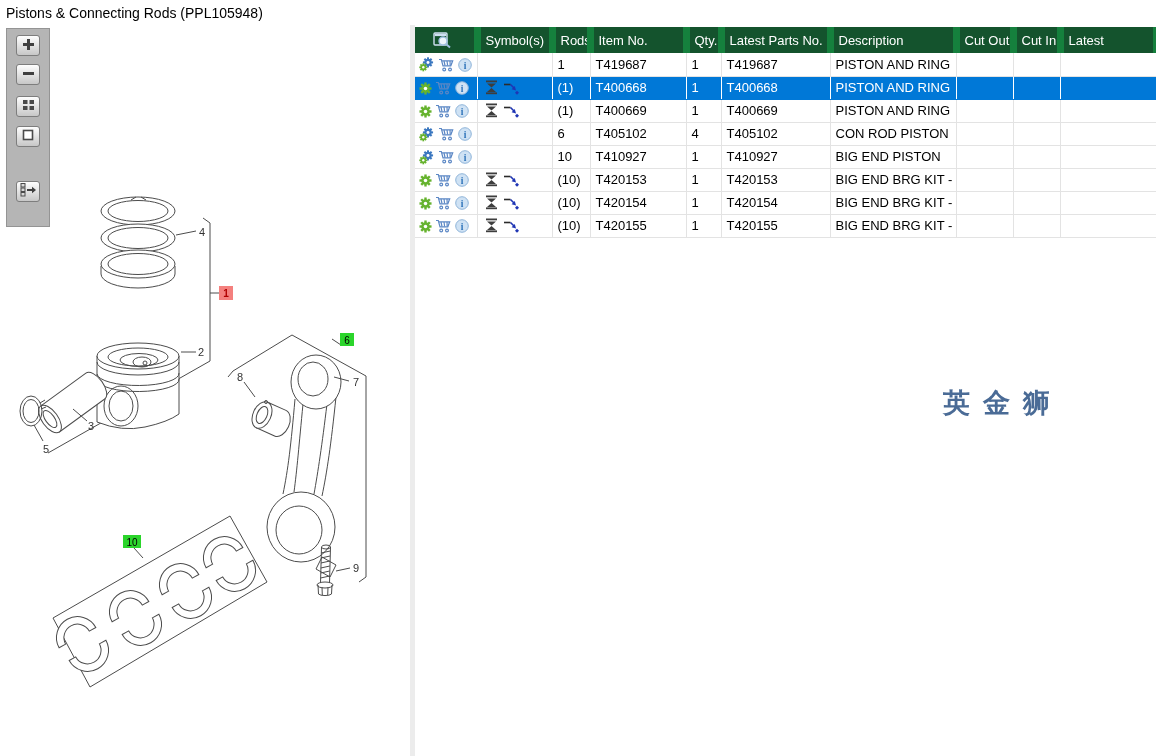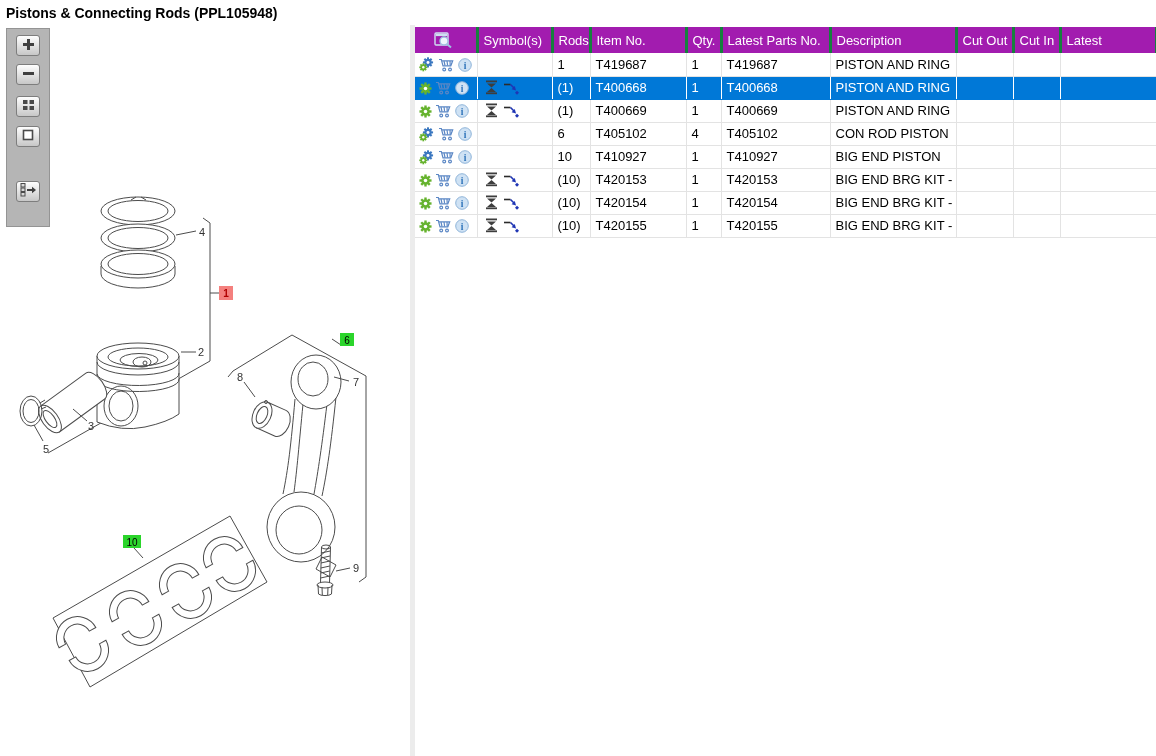--- a/index.html
+++ b/index.html
@@ -1,41 +1,41 @@
 <!DOCTYPE html>
 <html><head>
 <meta charset="utf-8">
 <style>
   html,body{margin:0;padding:0;background:#fff;}
   .app{position:relative;width:1156px;height:756px;background:#fff;overflow:hidden;
        font-family:"Liberation Sans",sans-serif;}
 
   
   .titlebar{position:absolute;left:0;top:0;width:100%;height:25px;display:flex;align-items:center;
-            padding-left:6px;box-sizing:border-box;font-size:14px;font-weight:bold;color:#000;background:#fff;}
+            padding-left:6px;box-sizing:border-box;font-size:14px;font-weight:normal;color:#000;background:#fff;}
 
   
   .left-pane{position:absolute;left:0;top:25px;width:410px;height:731px;background:#fff;}
   .nav-toolbar{position:absolute;left:6px;top:3px;width:42px;height:197px;background:#b5b5b5;
                border:1px solid #949494;box-shadow:1px 1px 0 #fff;display:flex;flex-direction:column;align-items:center;}
   .tool-btn{width:24px;height:21px;display:flex;align-items:center;justify-content:center;
             background:linear-gradient(#fefefe,#c7c7c7);border:1px solid #7d7d7d;border-radius:3px;box-sizing:border-box;}
   .tool-btn:nth-child(1){margin-top:6px;}
   .tool-btn:nth-child(2){margin-top:8px;}
   .tool-btn:nth-child(3){margin-top:11px;}
   .tool-btn:nth-child(4){margin-top:9px;}
   .tool-btn:nth-child(5){margin-top:34px;}
 
   .divider{position:absolute;left:410px;top:25px;width:5px;height:731px;background:#ececec;}
 
   
   .right-pane{position:absolute;left:415px;top:25px;width:741px;height:731px;background:#fff;}
   table.parts{border-collapse:collapse;table-layout:fixed;width:741px;margin-top:2px;font-size:13px;color:#000;}
-  table.parts th{background:#a21caf;color:#fff;font-weight:normal;height:26px;text-align:left;
-                 padding:0 5px;border-right:3px solid #15803d;overflow:hidden;white-space:nowrap;box-sizing:border-box;}
+  table.parts th{background:#14532d;color:#fff;font-weight:normal;height:26px;text-align:left;
+                 padding:0 5px;border-right:7px solid #15803d;overflow:hidden;white-space:nowrap;box-sizing:border-box;}
   table.parts th.c-actions{text-align:center;padding:0;}
   table.parts td{height:23px;background:#fff;border-bottom:1px solid #e3e3e3;border-right:1px solid #e3e3e3;
                  padding:0 5px;white-space:nowrap;overflow:hidden;box-sizing:border-box;}
   table.parts td.cell-actions{padding:0 2px 0 4px;}
   table.parts td.cell-symbols{padding:0 2px 0 5px;}
   tr.selected td{background:#0078d7;color:#fff;border-bottom-color:#0078d7;border-right-color:rgba(255,255,255,.75);}
   .icn{display:inline-block;vertical-align:middle;margin-right:3px;line-height:0;}
 
   
   .watermark{position:absolute;left:528px;top:360px;font-size:27px;font-weight:bold;color:#4a6b96;
@@ -625,15 +625,16 @@
             <td>T420155</td>
             <td>1</td>
             <td>T420155</td>
             <td>BIG END BRG KIT -</td>
             <td></td>
             <td></td>
             <td></td>
           </tr>
         </tbody>
       </table>
+    <div class="watermark">英金狮</div>
   </div>
 
 </div>
 
 </body></html>

